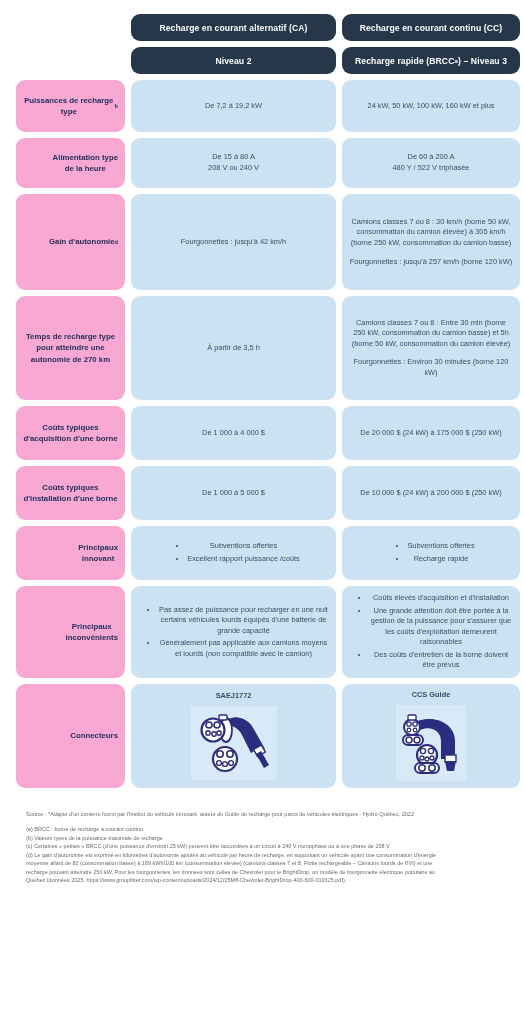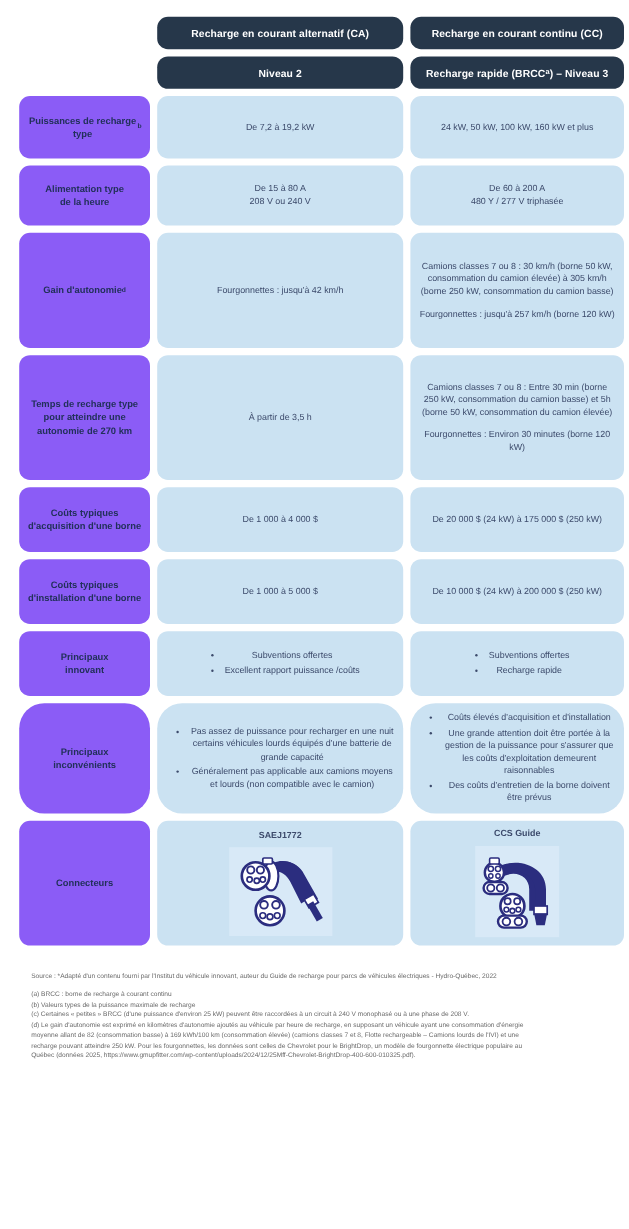--- a/index.html
+++ b/index.html
@@ -62,25 +62,26 @@
   .row-header .spacer {
     background: transparent;
   }
   .hdr sup {
     font-size: 6.2px;
     vertical-align: super;
   }
 
   
   .lbl {
-    background: #8b5cf6;
+    background: #f9a8d4;
     color: #22305a;
     font-weight: bold;
     font-size: 7.8px;
     line-height: 1.45;
+    justify-content: flex-end;
   }
   .lbl sup {
     font-size: 5.6px;
     vertical-align: super;
     font-weight: bold;
   }
   .val {
     background: #cbe2f2;
     color: #3c4a6b;
     font-size: 7.4px;
@@ -107,21 +108,21 @@
   ul.bul li::marker { font-size: 8px; }
 
   
   .r1 .cell { min-height: 52px; }
   .r2 .cell { min-height: 50px; }
   .r3 .cell { min-height: 96px; }
   .r4 .cell { min-height: 104px; }
   .r5 .cell { min-height: 54px; }
   .r6 .cell { min-height: 54px; }
   .r7 .cell { min-height: 54px; }
-  .r8 .cell { min-height: 68px; border-radius: 21px; }
+  .r8 .cell { min-height: 68px; }
   .r9 .cell { min-height: 104px; font-weight: bold; }
 
   
   .conn-cell { flex-direction: column; gap: 3px; }
   .conn-title {
     font-size: 7.4px;
     color: #3c4a6b;
     margin-bottom: 1px;
   }
   .conn-art {
@@ -187,21 +188,21 @@
       </div>
       <div class="cell val">
         <span class="block">
           <span>De 15 à 80 A</span><br>
           <span>208 V ou 240 V</span>
         </span>
       </div>
       <div class="cell val">
         <span class="block">
           <span>De 60 à 200 A</span><br>
-          <span>480 Y / 277 V triphasée</span>
+          <span>480 Y / 522 V triphasée</span>
         </span>
       </div>
     </div>
 
     <div class="row r3">
       <div class="cell lbl">
         <span>Gain d'autonomie</span> 
           <sup>d</sup>
       </div>
       <div class="cell val">Fourgonnettes : jusqu'à 42 km/h</div>

